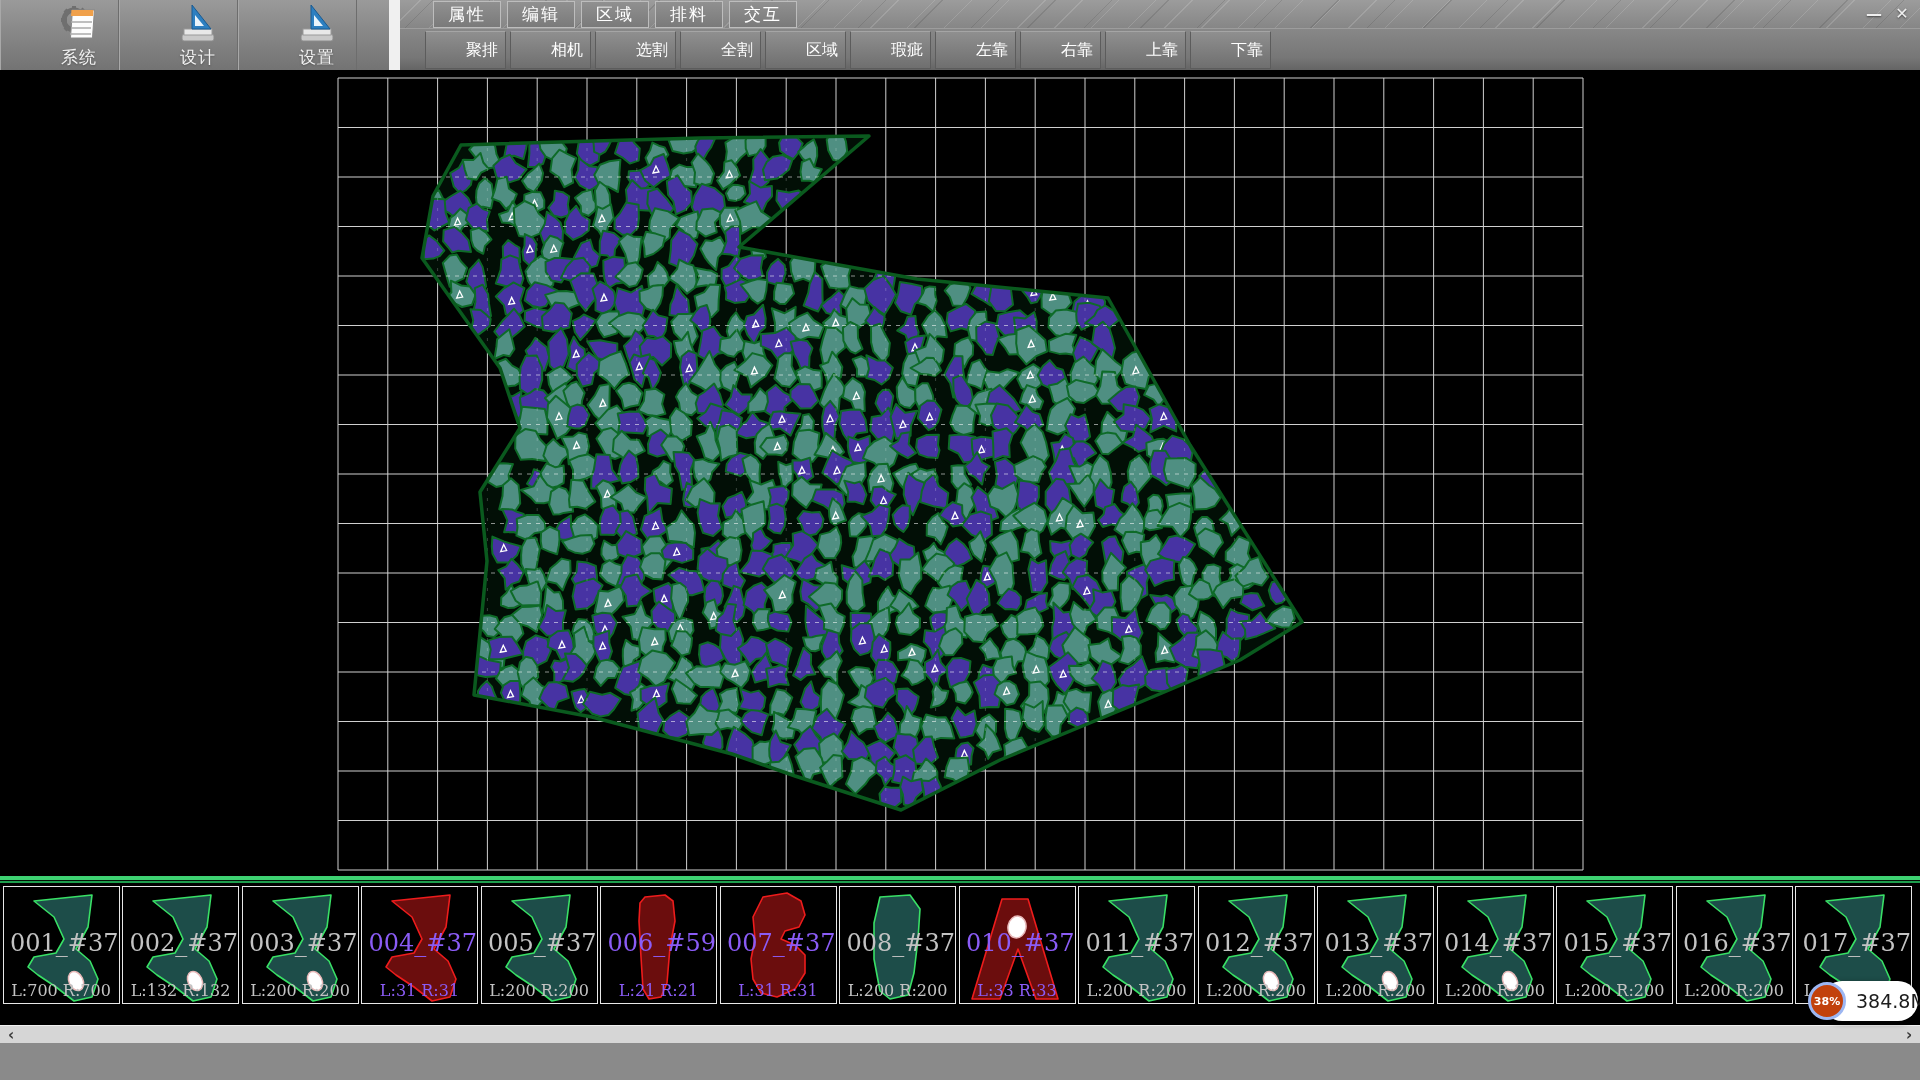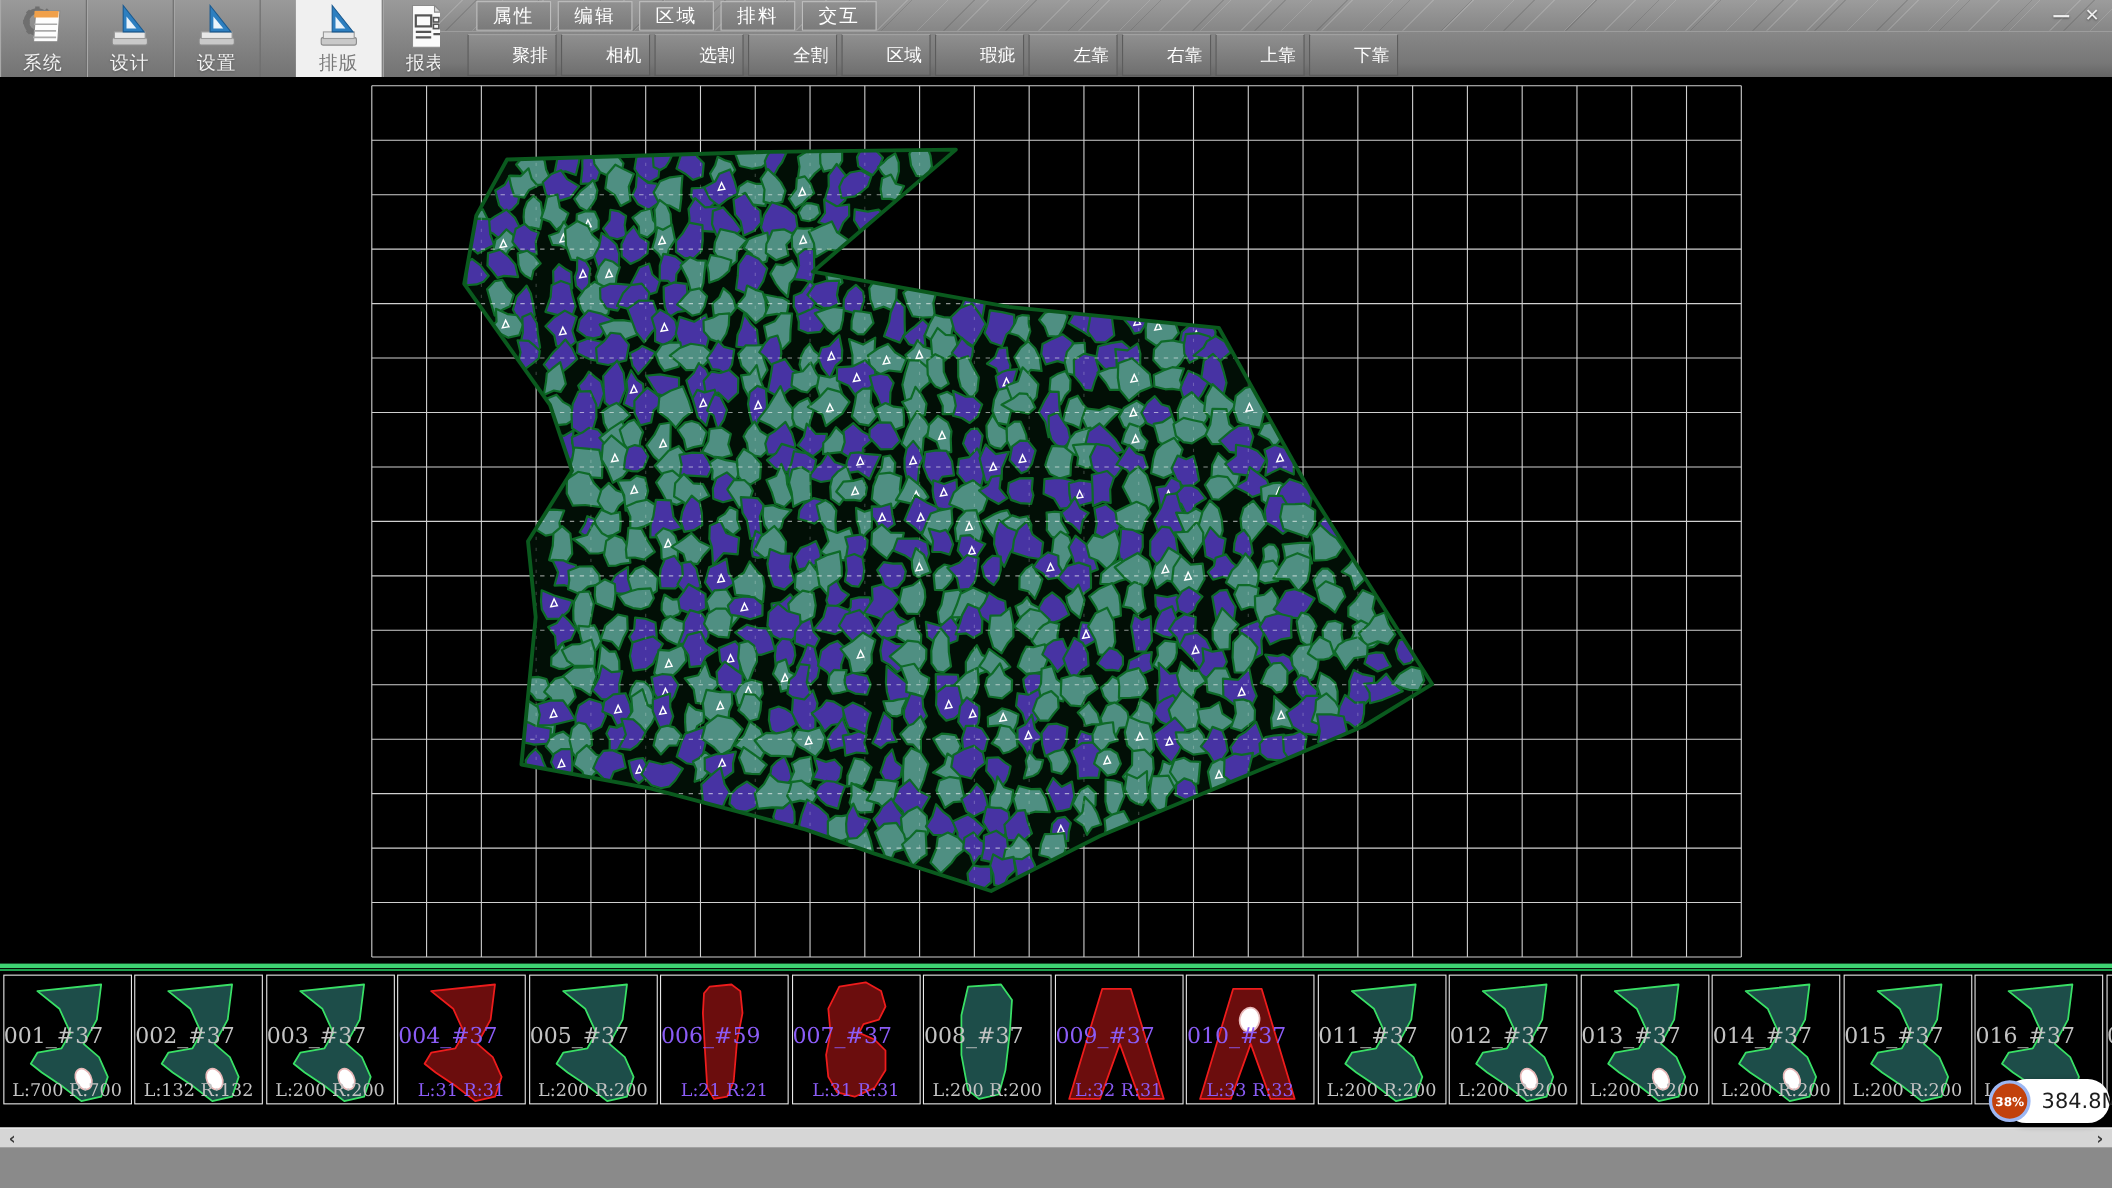--- a/index.html
+++ b/index.html
@@ -4,21 +4,21 @@
 <style>
   html,body{margin:0;padding:0;background:#000;width:1920px;height:1080px;overflow:hidden;
     font-family:"DejaVu Sans","Liberation Sans",sans-serif;}
   #stage{position:relative;width:1920px;height:1080px;background:#000;}
 
   
   #topbar{position:absolute;left:0;top:0;width:1920px;height:70px;
     background:linear-gradient(180deg,#9a9a9a 0%,#8a8a8a 40%,#737373 100%);}
   .bigbtns{position:absolute;left:0;top:0;height:70px;display:flex;}
   .bigbtn{width:78px;height:70px;display:flex;flex-direction:column;align-items:center;justify-content:flex-start;
-    border-right:1px solid #6d6d6d;box-shadow:inset 1px 0 0 #a8a8a8;cursor:pointer;}
+    border-right:1px solid #6d6d6d;box-shadow:inset 1px 0 0 #a8a8a8;cursor:pointer;padding-left:40px;}
   .bigbtn .ic{width:40px;height:44px;margin-top:2px;}
   .bigbtn .lbl{font-size:17px;color:#f2f2f2;text-shadow:0 1px 2px #555;letter-spacing:1px;}
   .bigbtn.active{background:#f0f0f0;box-shadow:none;margin-left:32px;}
   .bigbtn.active .lbl{color:#777;text-shadow:none;}
 
   .row1{position:absolute;left:400px;top:0;width:1520px;height:28px;
     background:
       repeating-linear-gradient(135deg,transparent 0 14px,rgba(255,255,255,.14) 14px 15px,transparent 15px 26px),
       repeating-linear-gradient(135deg,transparent 0 23px,rgba(60,60,60,.18) 23px 24px,transparent 24px 40px),
       linear-gradient(180deg,#9c9c9c,#868686);}
@@ -40,22 +40,22 @@
   
   #canvas-wrap{position:absolute;left:0;top:70px;width:1920px;height:806px;background:#000;}
 
   
   #sep{position:absolute;left:0;top:876px;width:1920px;height:9px;
     background:linear-gradient(180deg,#3ed272 0 4px,#041007 4px 5px,#1e9e4e 5px 7px,#000 7px 9px);}
   #thumbstrip{position:absolute;left:0;top:885px;width:1920px;height:123px;background:#000;overflow:hidden;white-space:nowrap;}
   .thumb-cell{position:relative;display:inline-block;vertical-align:top;width:115px;height:116px;
     margin-left:2.5px;margin-top:1px;border:1px solid #e8e8e8;background:#000;cursor:pointer;}
   .thumb-cell svg{position:absolute;left:0;top:0;}
-  .t-label{position:absolute;left:0;top:42px;width:100%;text-align:left;
-    font-family:"DejaVu Serif","Liberation Serif",serif;font-size:20px;pointer-events:none;}
+  .t-label{position:absolute;left:0;top:42px;width:100%;text-align:right;
+    font-family:"DejaVu Serif","Liberation Serif",serif;font-size:24px;pointer-events:none;}
   .t-info{position:absolute;left:0;bottom:3px;width:100%;text-align:center;
     font-family:"DejaVu Serif","Liberation Serif",serif;font-size:16px;pointer-events:none;}
   .txt-light{color:#c3c3c3;}
   .txt-green{color:#8b5cf6;}
 
   
   #hscroll{position:absolute;left:0;top:1025px;width:1920px;height:18px;background:#d6d6d6;border-top:1px solid #f2f2f2;}
   .scr-arrow{position:absolute;top:0;width:22px;height:18px;display:flex;align-items:center;justify-content:center;
     color:#3a3a3a;font-size:15px;font-weight:bold;cursor:pointer;}
   #statusbar{position:absolute;left:0;top:1043px;width:1920px;height:37px;background:#8a8a8a;}
@@ -997,22 +997,20 @@
         </svg><div class="t-label txt-green">004_#37</div><div class="t-info txt-green">L:31 R:31</div></div><div class="thumb-cell"><svg width="115" height="116" viewBox="0 0 115 116">
           <polygon points="30,14 88,8 84,40 72,62 86,74 94,92 88,110 70,114 52,100 34,88 24,80 30,70 52,66 60,52 50,30" fill="#1d4d49" stroke="#39e066" stroke-width="1.6" stroke-linejoin="round"></polygon>
         </svg><div class="t-label txt-light">005_#37</div><div class="t-info txt-light">L:200 R:200</div></div><div class="thumb-cell"><svg width="115" height="116" viewBox="0 0 115 116">
           <polygon points="44,10 64,8 72,14 74,34 69,60 66,96 60,110 48,112 42,102 40,70 38,34 39,16" fill="#6b0d0d" stroke="#ee1c1c" stroke-width="1.6" stroke-linejoin="round"></polygon>
         </svg><div class="t-label txt-green">006_#59</div><div class="t-info txt-green">L:21 R:21</div></div><div class="thumb-cell"><svg width="115" height="116" viewBox="0 0 115 116">
           <polygon points="42,10 66,6 80,14 84,28 78,40 64,44 60,52 74,58 84,68 84,86 74,102 56,110 40,106 32,92 30,72 34,52 32,30" fill="#6b0d0d" stroke="#ee1c1c" stroke-width="1.6" stroke-linejoin="round"></polygon>
         </svg><div class="t-label txt-green">007_#37</div><div class="t-info txt-green">L:31 R:31</div></div><div class="thumb-cell"><svg width="115" height="116" viewBox="0 0 115 116">
           <polygon points="40,10 70,8 80,22 78,52 74,86 68,108 50,112 40,104 34,72 34,36" fill="#1d4d49" stroke="#39e066" stroke-width="1.6" stroke-linejoin="round"></polygon>
         </svg><div class="t-label txt-light">008_#37</div><div class="t-info txt-light">L:200 R:200</div></div><div class="thumb-cell"><svg width="115" height="116" viewBox="0 0 115 116">
           <polygon points="12,112 42,12 68,12 98,112 76,112 58,62 40,112" fill="#6b0d0d" stroke="#ee1c1c" stroke-width="1.6" stroke-linejoin="round"></polygon>
-        </svg><div class="t-label txt-green">009_#37</div><div class="t-info txt-green">L:32 R:31</div></div><div class="thumb-cell"><svg width="115" height="116" viewBox="0 0 115 116">
-          <polygon points="12,112 42,12 68,12 98,112 76,112 58,62 40,112" fill="#6b0d0d" stroke="#ee1c1c" stroke-width="1.6" stroke-linejoin="round"></polygon>
           <ellipse cx="57" cy="40" rx="9" ry="11" fill="#ffffff" stroke="#e8b8b8" stroke-width="1.5" transform="rotate(10 57 40)"></ellipse>
         </svg><div class="t-label txt-green">010_#37</div><div class="t-info txt-green">L:33 R:33</div></div><div class="thumb-cell"><svg width="115" height="116" viewBox="0 0 115 116">
           <polygon points="30,14 88,8 84,40 72,62 86,74 94,92 88,110 70,114 52,100 34,88 24,80 30,70 52,66 60,52 50,30" fill="#1d4d49" stroke="#39e066" stroke-width="1.6" stroke-linejoin="round"></polygon>
         </svg><div class="t-label txt-light">011_#37</div><div class="t-info txt-light">L:200 R:200</div></div><div class="thumb-cell"><svg width="115" height="116" viewBox="0 0 115 116">
           <polygon points="30,14 88,8 84,40 72,62 86,74 94,92 88,110 70,114 52,100 34,88 24,80 30,70 52,66 60,52 50,30" fill="#1d4d49" stroke="#39e066" stroke-width="1.6" stroke-linejoin="round"></polygon>
           <ellipse cx="72" cy="94" rx="7" ry="10" fill="#ffffff" stroke="#e8b8b8" stroke-width="1.5" transform="rotate(-25 72 94)"></ellipse>
         </svg><div class="t-label txt-light">012_#37</div><div class="t-info txt-light">L:200 R:200</div></div><div class="thumb-cell"><svg width="115" height="116" viewBox="0 0 115 116">
           <polygon points="30,14 88,8 84,40 72,62 86,74 94,92 88,110 70,114 52,100 34,88 24,80 30,70 52,66 60,52 50,30" fill="#1d4d49" stroke="#39e066" stroke-width="1.6" stroke-linejoin="round"></polygon>
           <ellipse cx="72" cy="94" rx="7" ry="10" fill="#ffffff" stroke="#e8b8b8" stroke-width="1.5" transform="rotate(-25 72 94)"></ellipse>
         </svg><div class="t-label txt-light">013_#37</div><div class="t-info txt-light">L:200 R:200</div></div><div class="thumb-cell"><svg width="115" height="116" viewBox="0 0 115 116">

